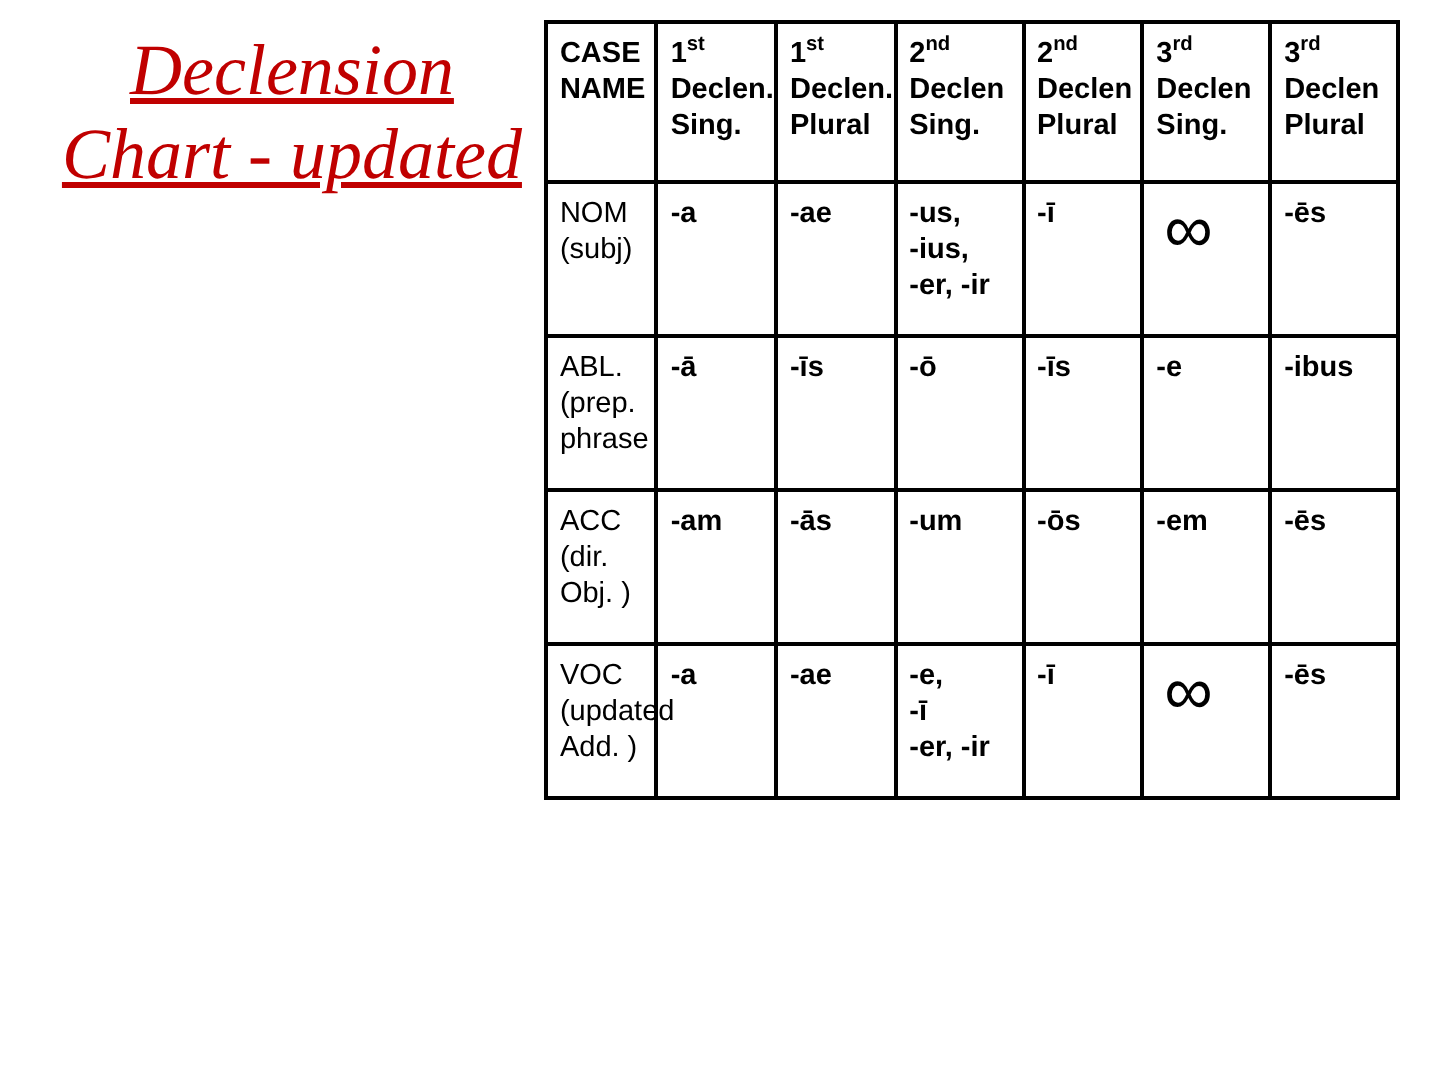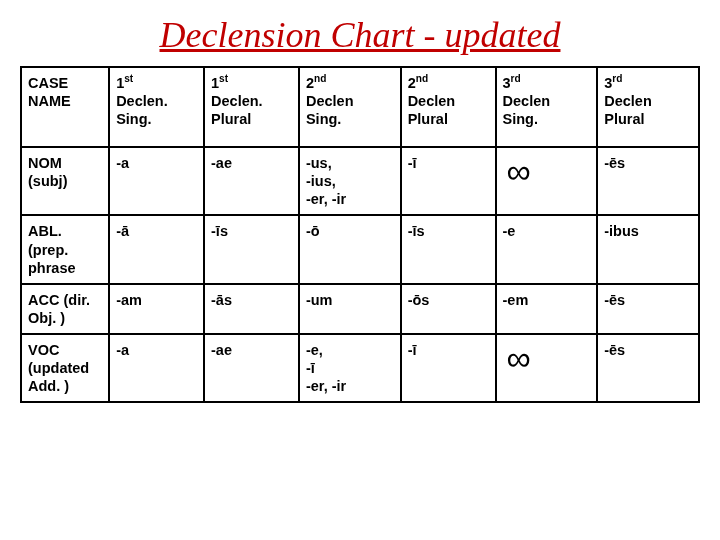--- a/index.html
+++ b/index.html
@@ -9,21 +9,21 @@
     height: 540px;
     background: #fff;
     font-family: Verdana, Geneva, sans-serif;
   }
   .page {
     width: 720px;
     height: 420px;
     box-sizing: border-box;
     padding: 10px 20px 20px 20px;
     display: flex;
-    flex-direction: column;
+    flex-direction: row;
   }
   .title {
     text-align: center;
     font-family: "Brush Script MT", "Segoe Script", cursive;
     font-style: italic;
     color: #c00000;
     font-size: 36px;
     text-decoration: underline;
     margin: 4px 0 10px 0;
     font-weight: 500;
@@ -42,21 +42,21 @@
   }
   th {
     font-weight: 700;
     line-height: 1.25;
   }
   td {
     font-weight: 700;
     line-height: 1.25;
   }
   td:first-child {
-    font-weight: 700;
+    font-weight: 400;
   }
   thead th {
     height: 66px;
   }
   sup {
     font-size: 0.7em;
     vertical-align: super;
     line-height: 0;
   }
   .inf {

